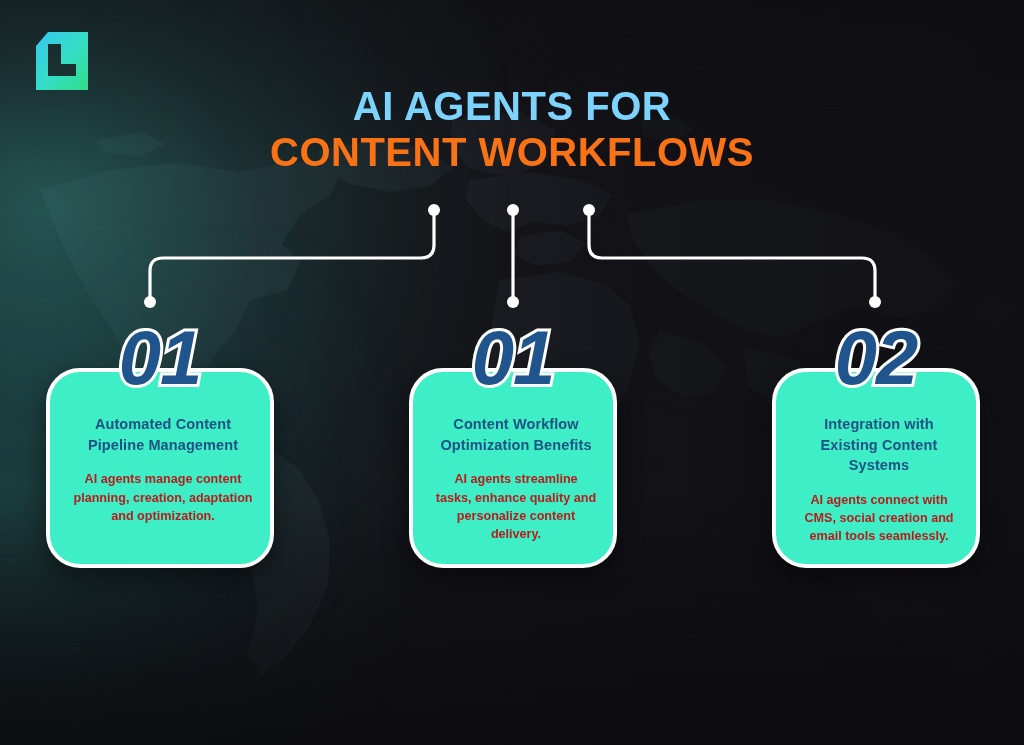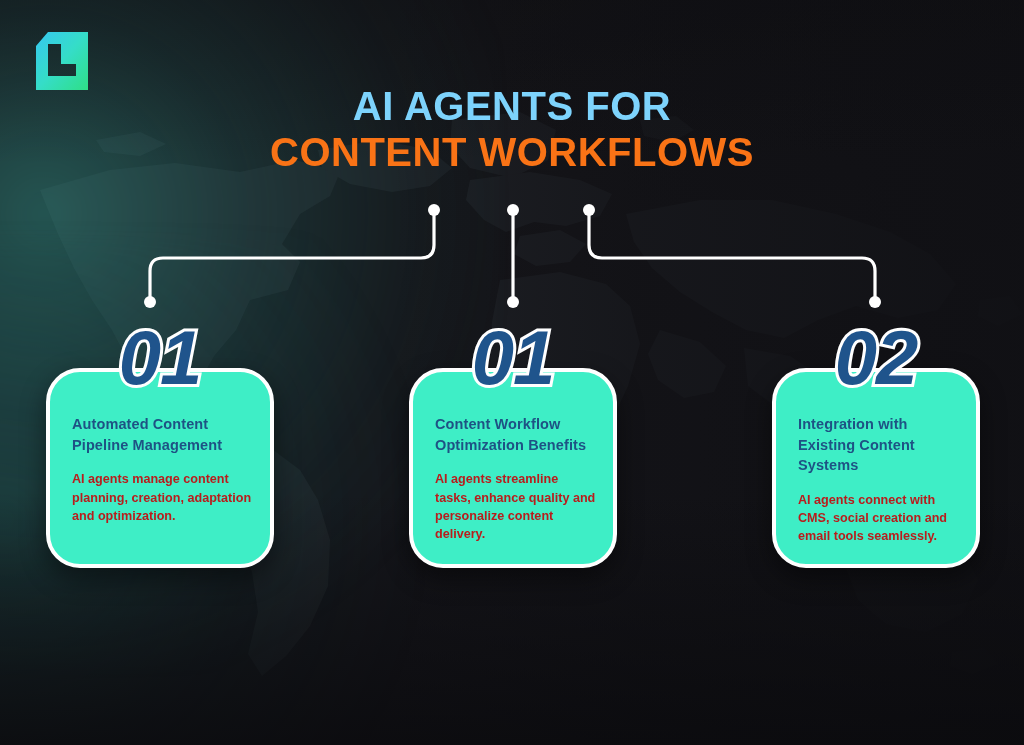--- a/index.html
+++ b/index.html
@@ -82,20 +82,21 @@
   
   .card{
     position:absolute;
     background:#3eeec6;
     border:4px solid #ffffff;
     border-radius:34px;
     box-shadow:0 10px 26px rgba(0,0,0,0.45);
   }
   .card-inner{
     padding:42px 16px 16px 22px;
+    text-align:center;
   }
   .card-heading{
     color:#1e5284;
     font-size:14.5px; font-weight:bold;
     line-height:1.42;
     letter-spacing:.1px;
   }
   .card-body{
     margin-top:15px;
     color:#b91c1c;

